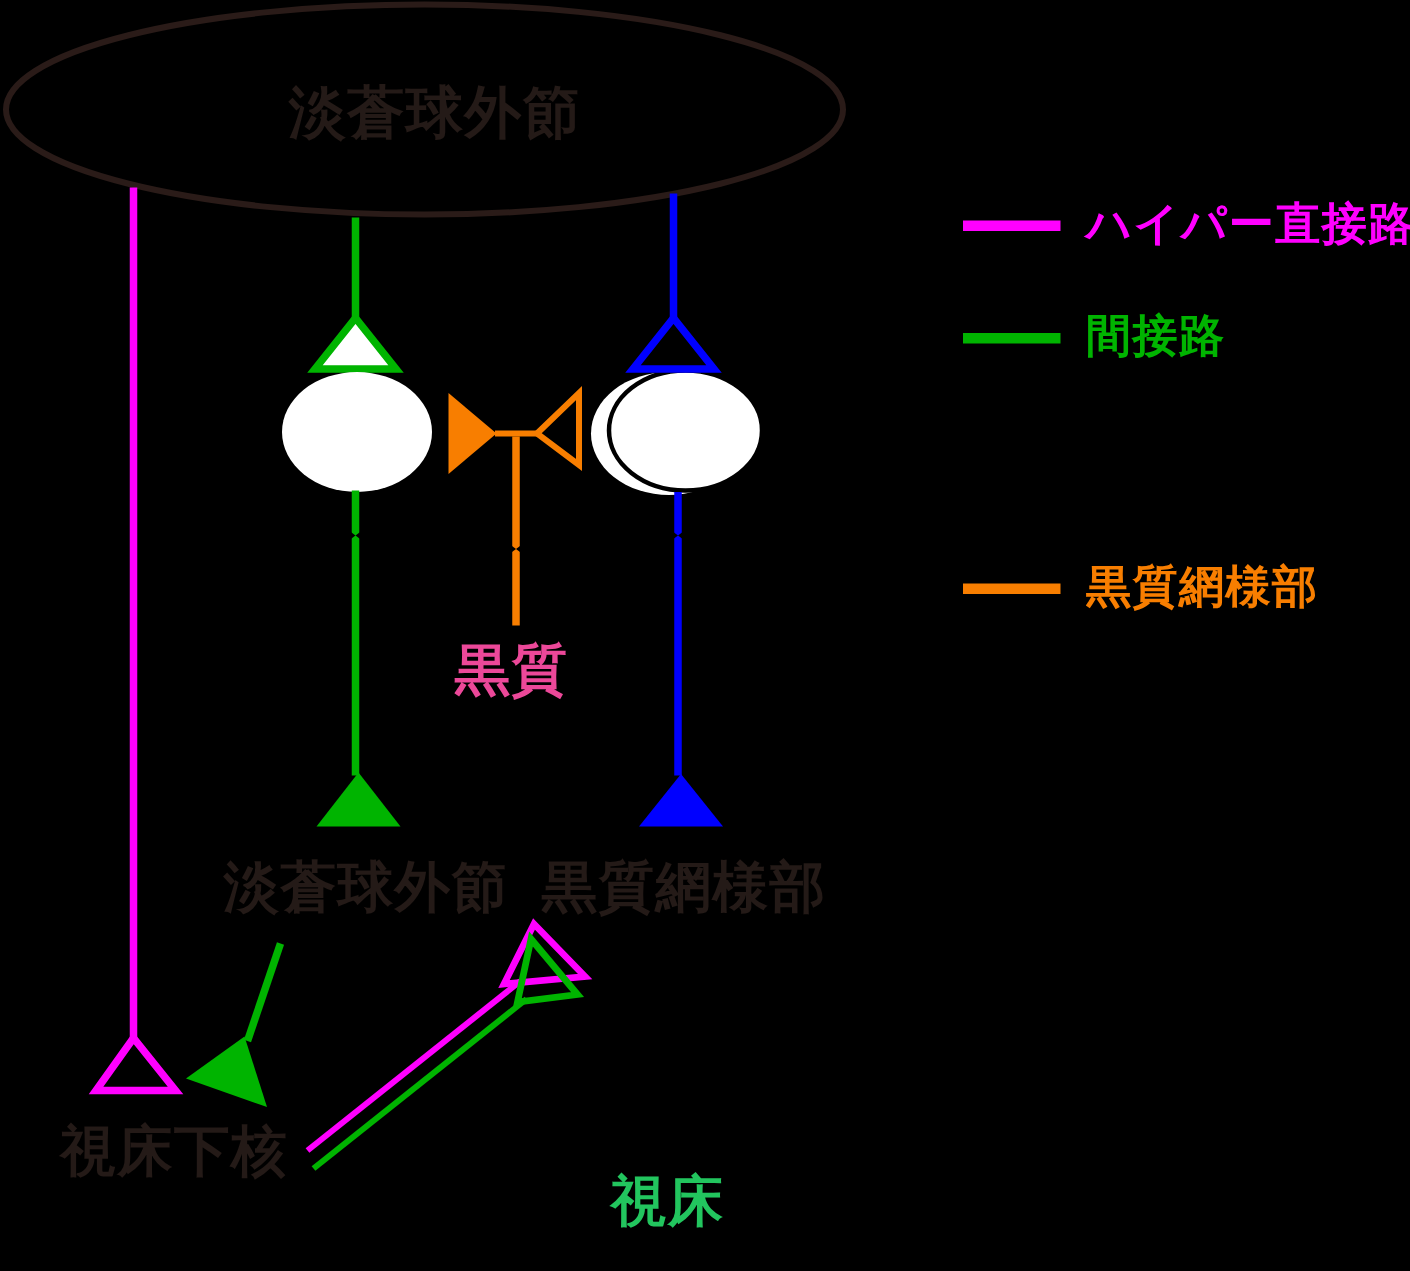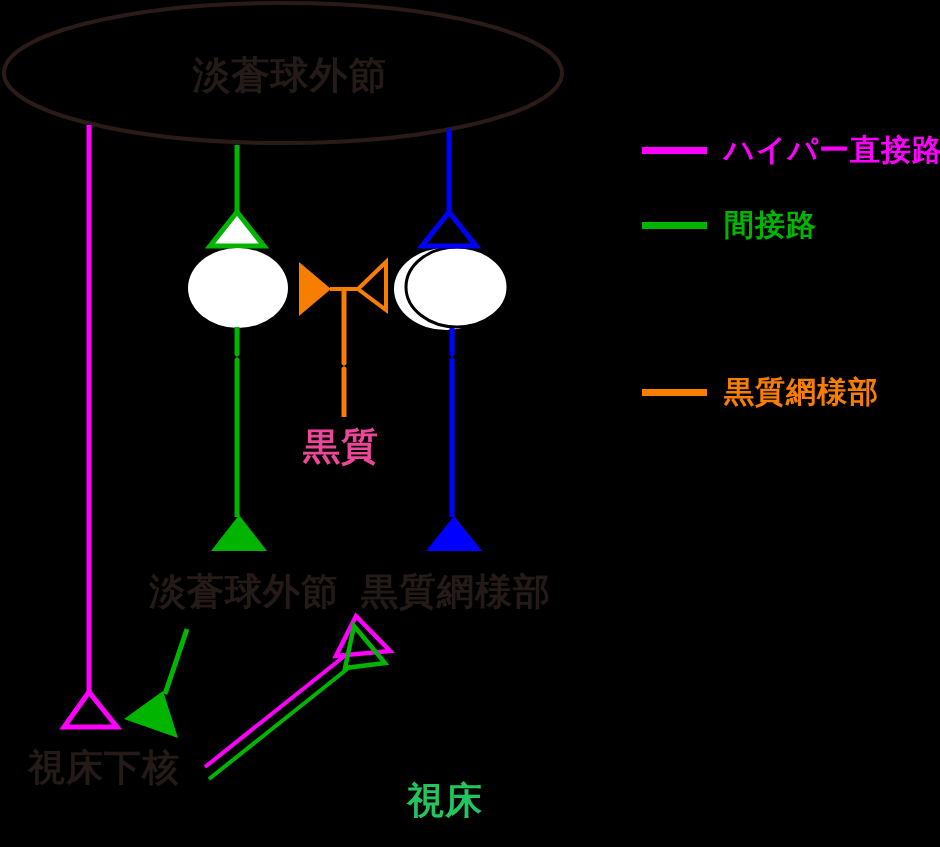--- a/index.html
+++ b/index.html
@@ -71,21 +71,21 @@
 
 
   <div class="node-label centered" style="left: 271px; top: 428px; width: 140px; font-size: 37px; line-height: 37px; color: #ec4899;">
     <span class="line">黒質</span>
   </div>
 
   <div class="node-label" style="left: 136px; top: 573px; color: rgb(36, 26, 23); margin-left: 13px;">淡蒼球外節</div>
 
   <div class="node-label" style="left: 361px; top: 573px; color: rgb(36, 26, 23);">黒質網様部</div>
 
-  <div class="node-label" style="left: 28px; top: 749px; color: rgb(36, 26, 23);">視床下核</div>
+  <div class="node-label" style="left: 40px; top: 749px; color: rgb(36, 26, 23);">視床下核</div>
 
   <div class="node-label" style="left: 407px; top: 782px; color: #22c55e;">視床</div>
 
   <div class="legend-row" style="top:133px;">
     <div class="legend-swatch" style="background-color: rgb(255, 0, 255);"></div>
     <span class="legend-label" style="color: rgb(255, 0, 255);">ハイパー直接路</span>
   </div>
 
 
   <div class="legend-row" style="top:208px;">

